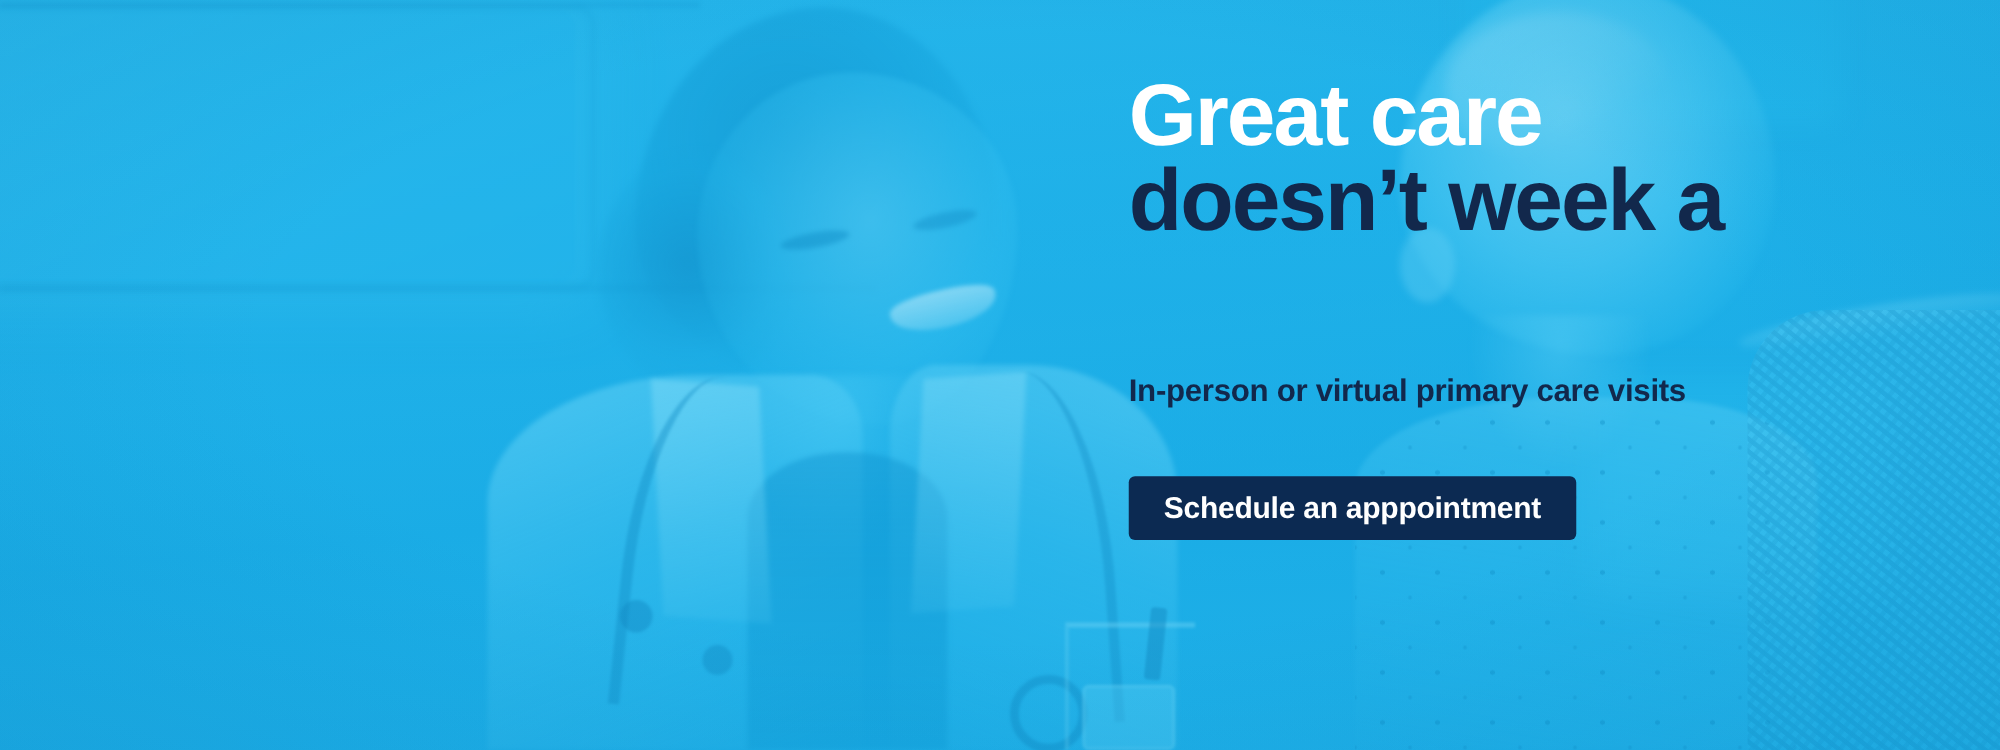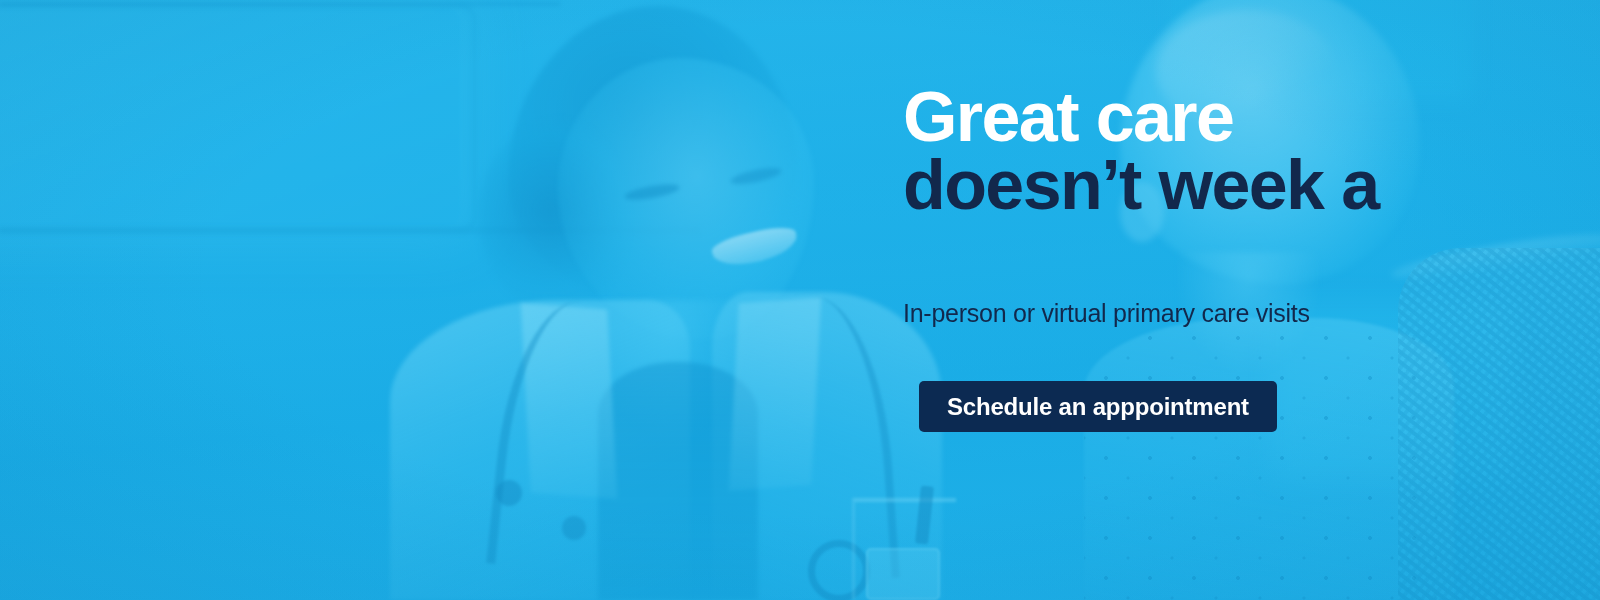--- a/index.html
+++ b/index.html
@@ -357,38 +357,38 @@
     left:0;
     top:58px;
     width:620px;
     font-size:70px;
     font-weight:700;
     line-height:68px;
     letter-spacing:-1.6px;
     color:#12284C;
   }
   .headline .hl-line { display:block; white-space:nowrap; }
-  .headline .hl-white { color:#FFFFFF;margin-top:25px; }
+  .headline .hl-white { color:#FFFFFF; }
 
   .subhead {
     position:absolute;
     left:0;
     top:298px;
     width:560px;
     font-size:25px;
-    font-weight:400;
+    font-weight:700;
     line-height:30px;
     letter-spacing:-.25px;
     color:#12284C;
   }
   .subhead .sh-line { display:block; white-space:nowrap; }
 
   .cta-button {
     position:absolute;
-    left:16px;
+    left:0;
     top:381px;
     height:51px;
     padding:0 28px;
     display:inline-flex;
     align-items:center;
     justify-content:center;
     background:#0C2A52;
     color:#FFFFFF;
     font-size:24px;
     font-weight:700;

